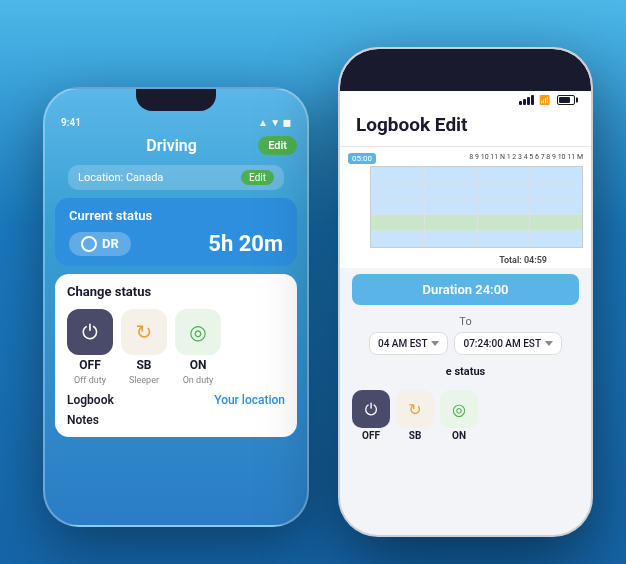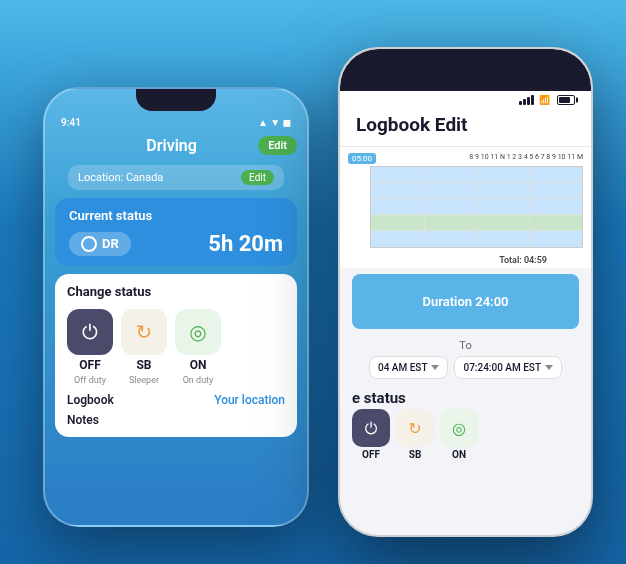--- a/index.html
+++ b/index.html
@@ -338,21 +338,21 @@
       color: #444;
       font-weight: 600;
       background: white;
     }
 
     
     .duration-bar {
       background: #5bb4e8;
       margin: 6px 12px;
       border-radius: 8px;
-      padding: 20px;
+      padding: 8px;
       text-align: center;
       font-size: 13px;
       font-weight: 600;
       color: white;
     }
 
     
     .to-section {
       padding: 4px 12px 6px;
     }
@@ -390,24 +390,25 @@
       border-right: 4px solid transparent;
       border-top: 5px solid #888;
     }
 
     
     .e-status-section {
       padding: 4px 12px;
     }
 
     .e-status-label {
-      font-size: 15px;
+      font-size: 11px;
       font-weight: 700;
       color: #1a1a2e;
-      margin-bottom: 2px;
+      margin-bottom: 12px;
+      text-align: center;
     }
 
     .e-status-buttons {
       display: flex;
       gap: 6px;
     }
 
     .e-status-btn {
       display: flex;
       flex-direction: column;

